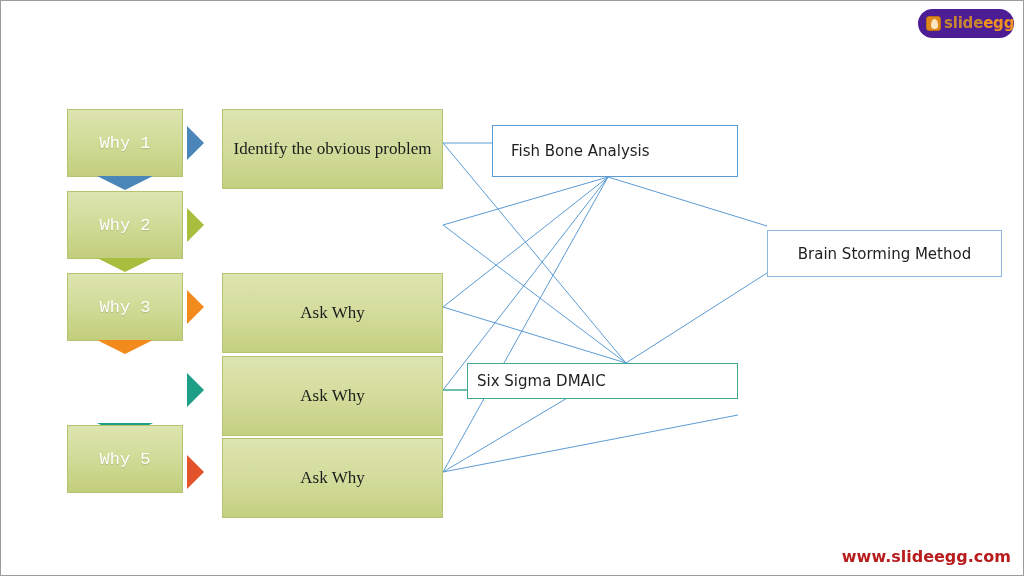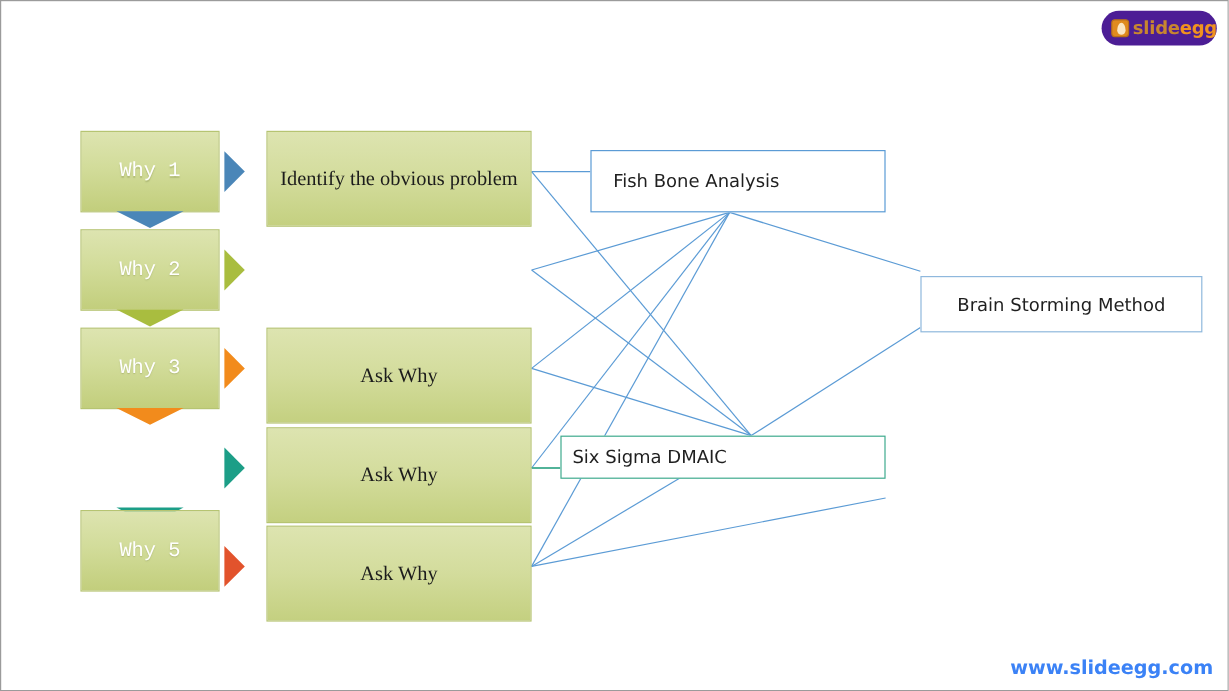--- a/index.html
+++ b/index.html
@@ -176,21 +176,21 @@
   }
 
   
   #footer-url {
     position: absolute;
     right: 12px;
     bottom: 9px;
     font-family: "DejaVu Sans", sans-serif;
     font-size: 16px;
     font-weight: 700;
-    color: #3b82f6;
+    color: #b91c1c;
   }
 </style>
 </head>
 <body>
 
 <div id="slide" style="border-color: rgb(155, 155, 155); background: rgb(255, 255, 255);">
 
 
   <div id="logo" style="background: #4c1d95;">
     <div id="logo-mark"></div>

